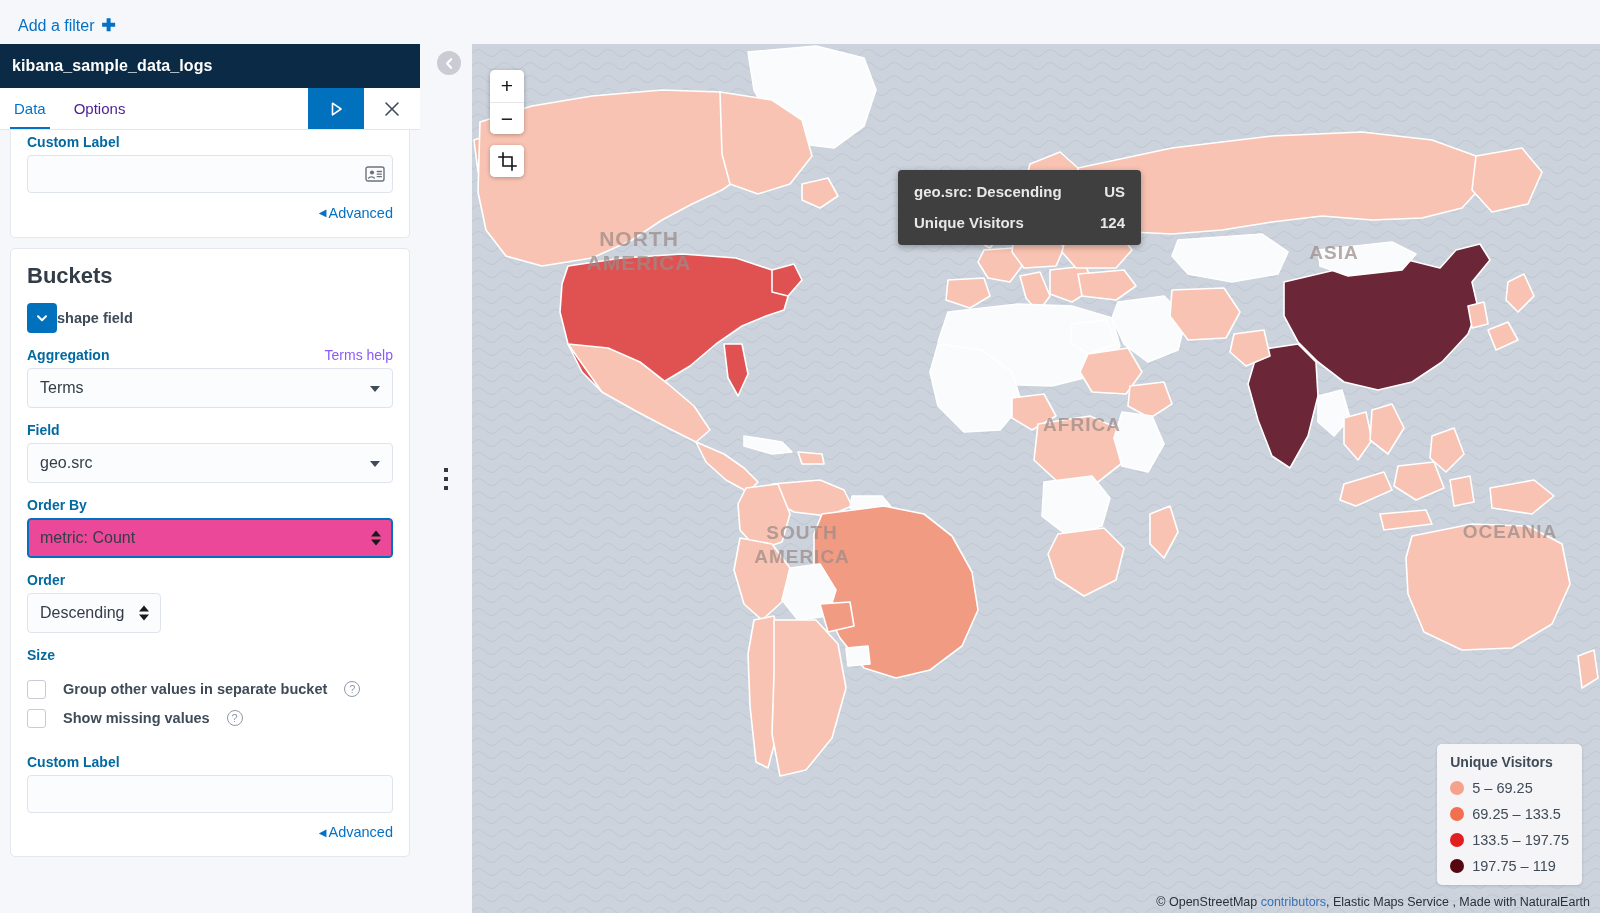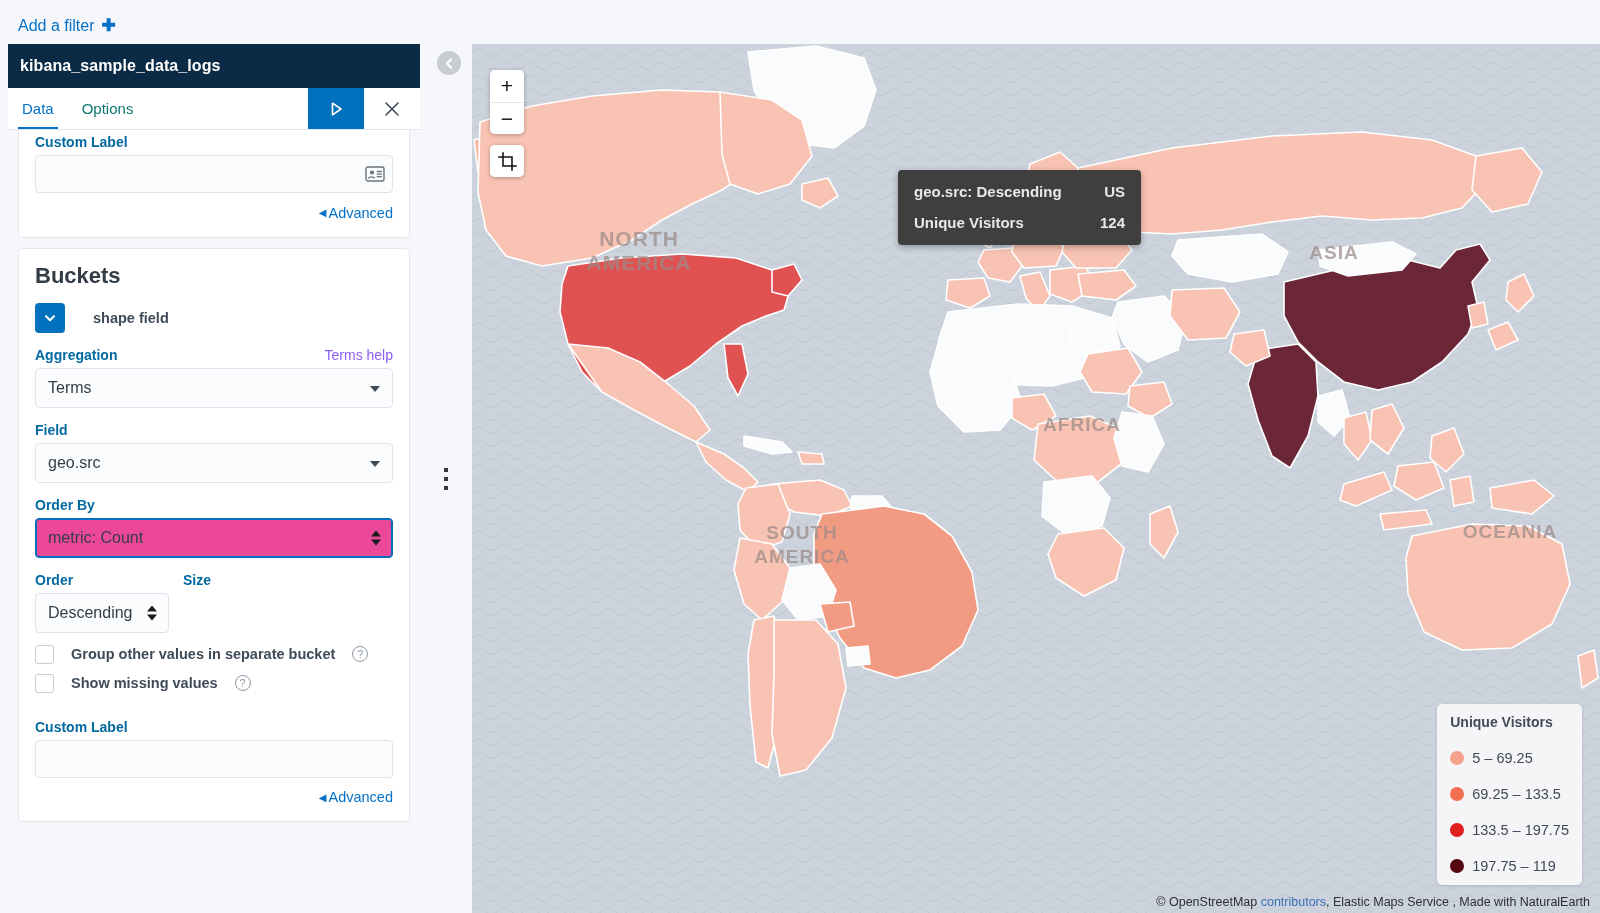--- a/index.html
+++ b/index.html
@@ -30,21 +30,21 @@
   #add-filter-link .plus {
     font-size: 17px; font-weight: 700; line-height: 1;
     color: #0571c6;
   }
 
   
   #editor-panel {
     position: absolute; left: 0; top: 44px;
     width: 420px; height: 869px;
     background: #f5f7fa;
-    display: flex; flex-direction: column; padding-left: 8px;
+    display: flex; flex-direction: column;
   }
   #index-header {
     height: 44px;
     background: #0b2a45;
     color: #ffffff;
     display: flex; align-items: center;
     padding-left: 12px;
     font-size: 16px; font-weight: 700;
     letter-spacing: .1px;
     flex: 0 0 auto;
@@ -54,21 +54,21 @@
     background: #ffffff;
     display: flex; align-items: stretch;
     border-bottom: 1px solid #e3e6ed;
     flex: 0 0 auto;
     position: relative;
   }
   .tab {
     display: flex; align-items: center;
     padding: 0 14px;
     font-size: 15px;
-    color: #0f766e;
+    color: #4c1d95;
     cursor: pointer;
     position: relative;
   }
   .tab.active { color: #0571c6; }
   .tab.active::after {
     content: ""; position: absolute;
     left: 10px; right: 10px; bottom: 0; height: 2px;
     background: #0571c6;
   }
   #tab-spacer { flex: 1; }
@@ -143,21 +143,21 @@
   .advanced-link .caret { font-size: 10px; }
 
   .section-title {
     font-size: 22px;
     color: #333d47;
     margin: 0 0 14px 0;
     font-weight: 700;
   }
 
   .bucket-row {
-    display: flex; align-items: center; gap: 28px;
+    display: flex; align-items: center; gap: 0;
     margin-bottom: 14px;
   }
   .bucket-toggle {
     width: 30px; height: 30px;
     background: #0271bd;
     border-radius: 4px;
     display: flex; align-items: center; justify-content: center;
     cursor: pointer;
   }
   .bucket-name { font-size: 14.5px; font-weight: 700; color: #3f4b58; }
@@ -199,21 +199,21 @@
   }
   .spinner-arrows .down {
     width: 0; height: 0;
     border-left: 5px solid transparent;
     border-right: 5px solid transparent;
     border-top: 6px solid #1a1a1a;
   }
 
   .field-group { margin-bottom: 14px; }
 
-  .two-col { display: flex; gap: 14px; margin-bottom: 12px; }
+  .two-col { display: flex; gap: 14px; margin-bottom: 12px; flex-direction: column; }
   .col-order { width: 134px; }
   .col-size { flex: 1; }
 
   .checkbox-row {
     display: flex; align-items: center; gap: 17px;
     margin-bottom: 10px;
   }
   .cbx {
     width: 19px; height: 19px;
     border: 1px solid #c7ccd8;
@@ -315,21 +315,21 @@
     padding: 10px 13px 11px 13px;
     z-index: 30;
     box-shadow: 0 1px 3px rgba(0,0,0,.14);
   }
   #legend-title {
     font-size: 14px; font-weight: 700; color: #3f4b58;
     margin-bottom: 6px;
   }
   .legend-item {
     display: flex; align-items: center; gap: 8px;
-    margin-top: 20px;
+    margin-top: 10px;
     font-size: 14.5px; color: #3f4b58;
   }
   .legend-swatch {
     width: 14px; height: 14px; border-radius: 50%;
     flex: 0 0 auto;
   }
 
   
   #attribution {
     position: absolute; right: 10px; bottom: 4px;

